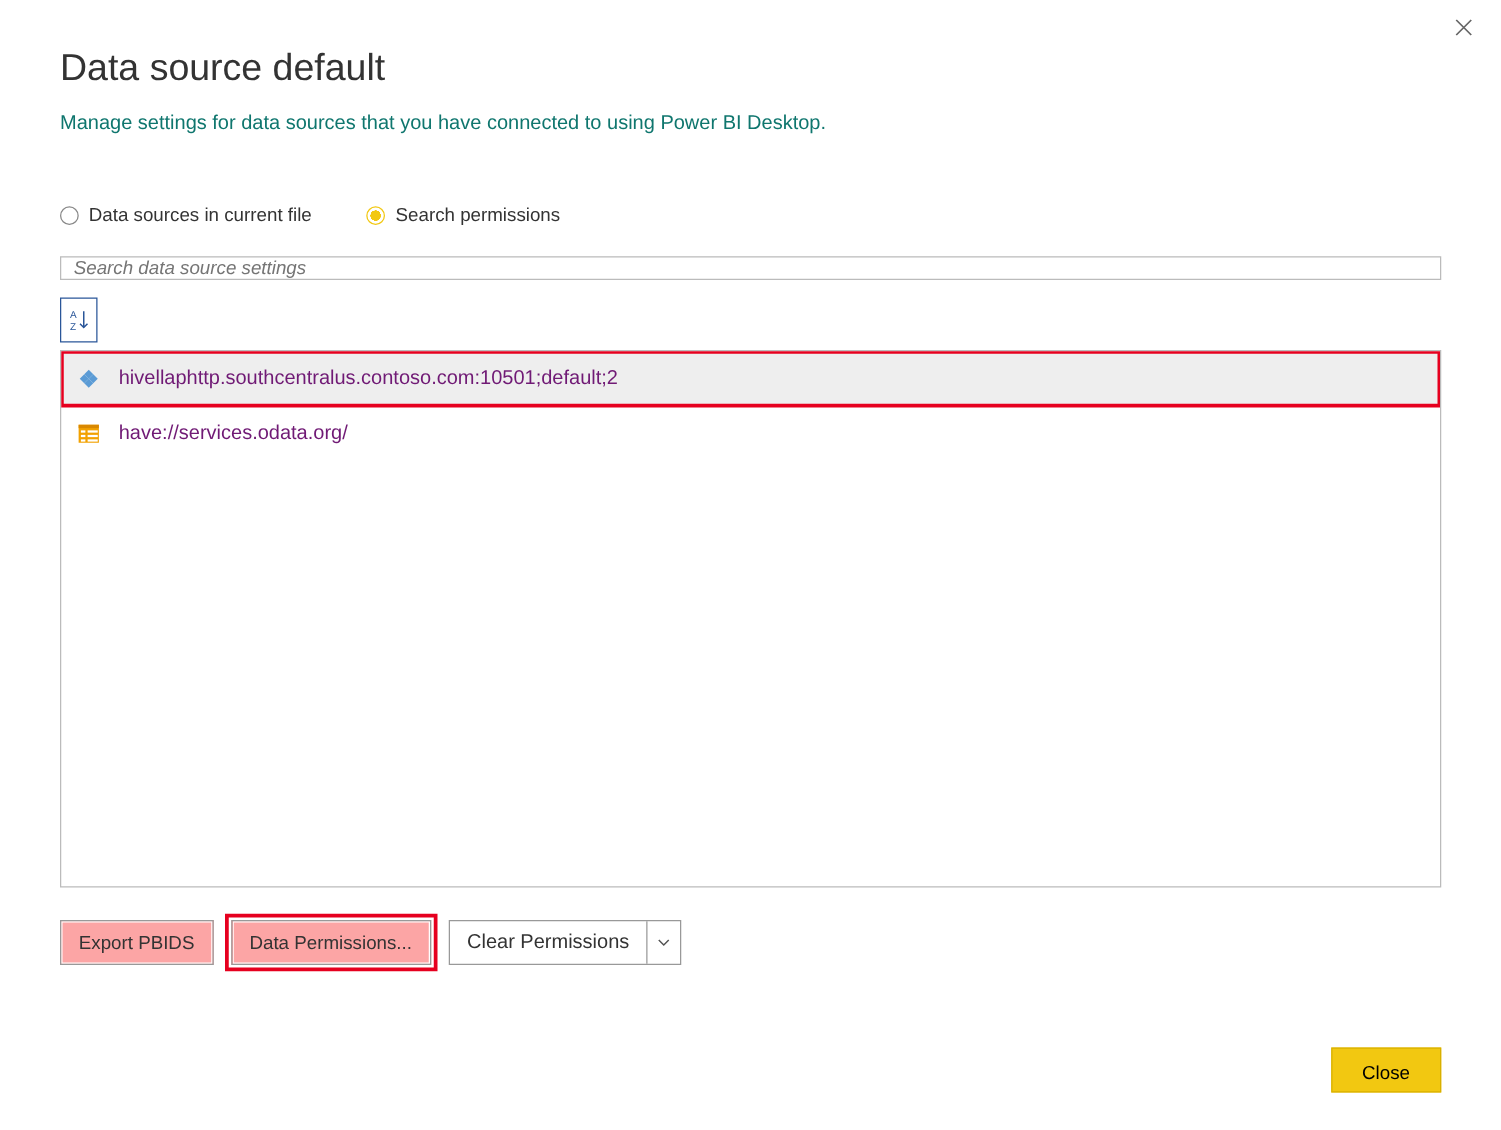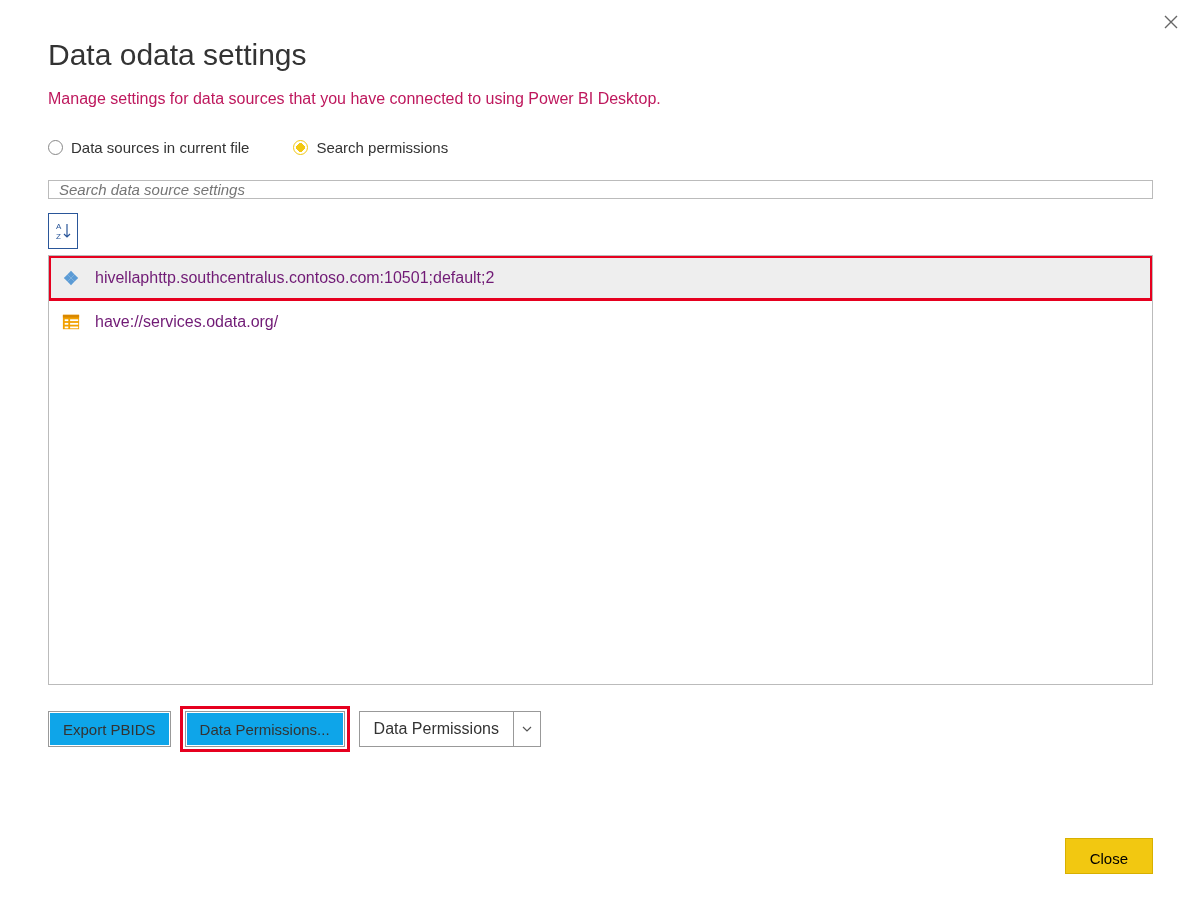--- a/index.html
+++ b/index.html
@@ -24,22 +24,22 @@
     color: #555;
   }
   h1.title {
     font-weight: 300;
     font-size: 30px;
     margin: 8px 0 18px 0;
     color: #333;
   }
   .subtitle {
     font-size: 16px;
-    color: #be185d;
-    margin-bottom: 31px;
+    color: #0f766e;
+    margin-bottom: 56px;
   }
   .radio-row {
     display: flex;
     gap: 44px;
     margin-bottom: 24px;
     align-items: flex-start;
   }
   .radio-item { display: flex; align-items: center; gap: 8px; cursor: pointer; }
   .radio-circle {
     width: 15px; height: 15px; border-radius: 50%;
@@ -98,21 +98,21 @@
 
   .btn-row {
     display: flex;
     gap: 14px;
     margin-top: 26px;
   }
   .btn {
     height: 36px;
     border: 1px solid #999;
     box-shadow: inset 0 0 0 1px #fff;
-    background: #0ea5e9;
+    background: #fca5a5;
     font-size: 15px;
     padding: 0 14px;
     display: inline-flex;
     align-items: center;
     justify-content: center;
     cursor: pointer;
     color: #333;
   }
   .btn.hl {
     outline: 3px solid #e6001f;
@@ -154,21 +154,21 @@
 <body>
 
 <div class="dialog">
 
   <div class="close-x">
     <svg viewBox="0 0 16 16" width="16" height="16">
         <path d="M2 2 L14 14 M14 2 L2 14" stroke="#666" stroke-width="1.4" fill="none"></path>
       </svg>
   </div>
 
-  <h1 class="title">Data odata settings</h1>
+  <h1 class="title">Data source default</h1>
   <div class="subtitle">Manage settings for data sources that you have connected to using Power BI Desktop.</div>
 
   <div class="radio-row">
     <div class="radio-item">
       <span class="radio-circle"></span>
       <span class="radio-label">Data sources in current file</span>
     </div>
     <div class="radio-item">
       <span class="radio-circle selected"></span>
       <span class="radio-label">Search permissions</span>
@@ -212,21 +212,21 @@
         </svg>
       </span>
       <span>have://services.odata.org/</span>
     </div>
   </div>
 
   <div class="btn-row">
     <button class="btn">Export PBIDS</button>
     <button class="btn hl">Data Permissions...</button>
     <div class="btn-split">
-      <span class="main">Data Permissions</span>
+      <span class="main">Clear Permissions</span>
       <span class="drop">
         <svg viewBox="0 0 10 6" width="10" height="6">
           <path d="M1 1 L5 5 L9 1" stroke="#555" stroke-width="1.2" fill="none"></path>
         </svg>
       </span>
     </div>
   </div>
 
   <div class="footer">
     <button class="close-btn">Close</button>

